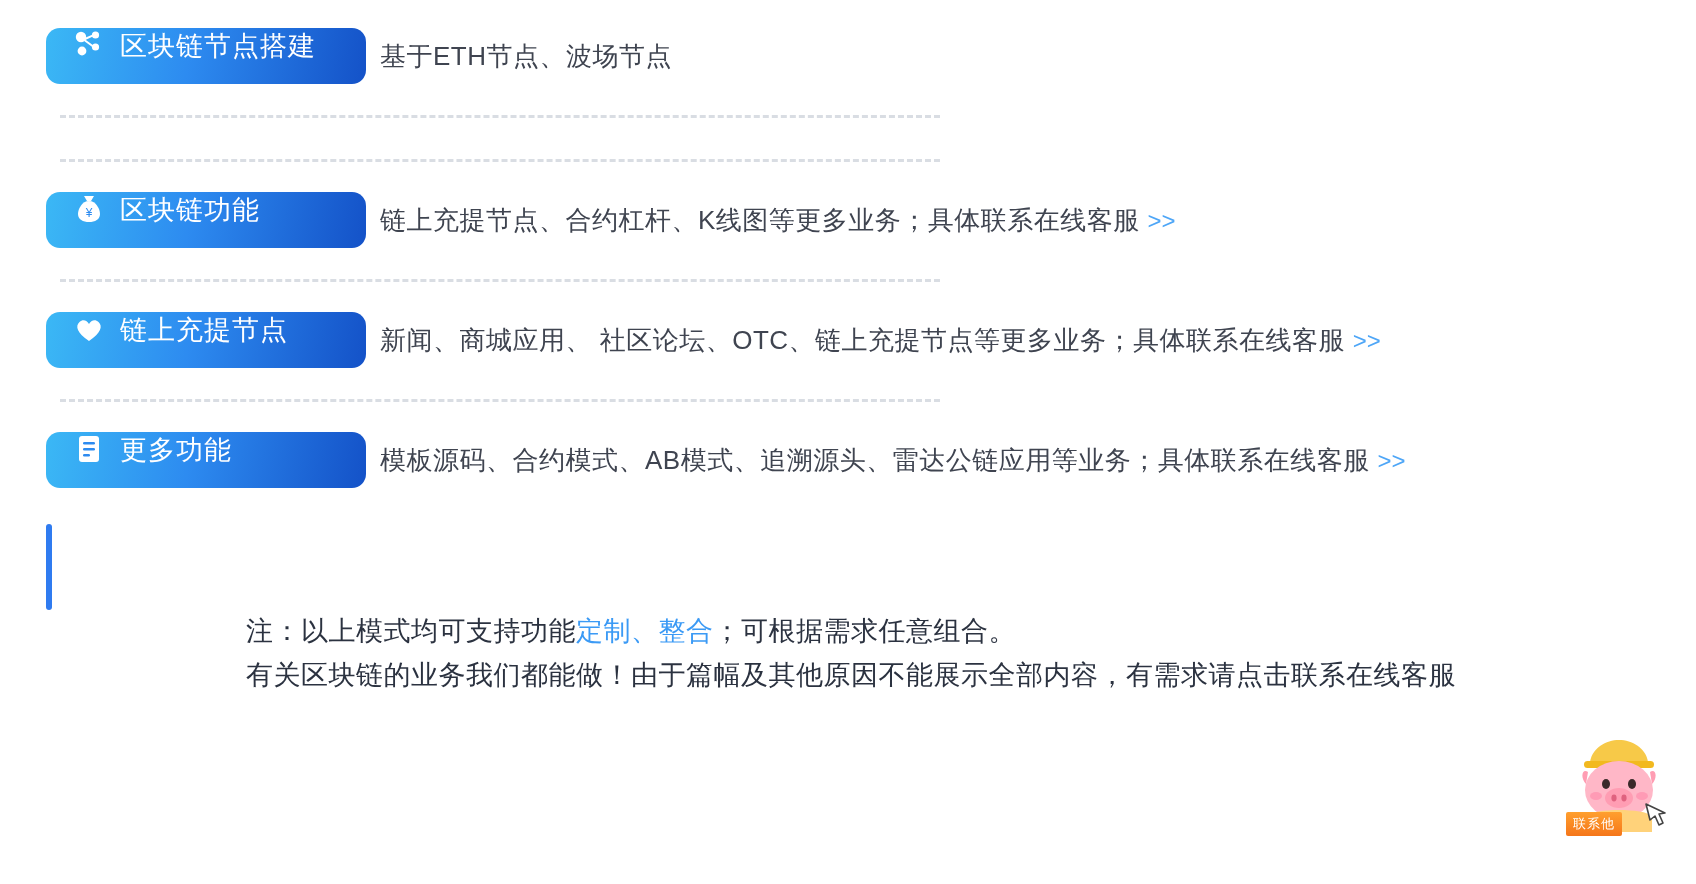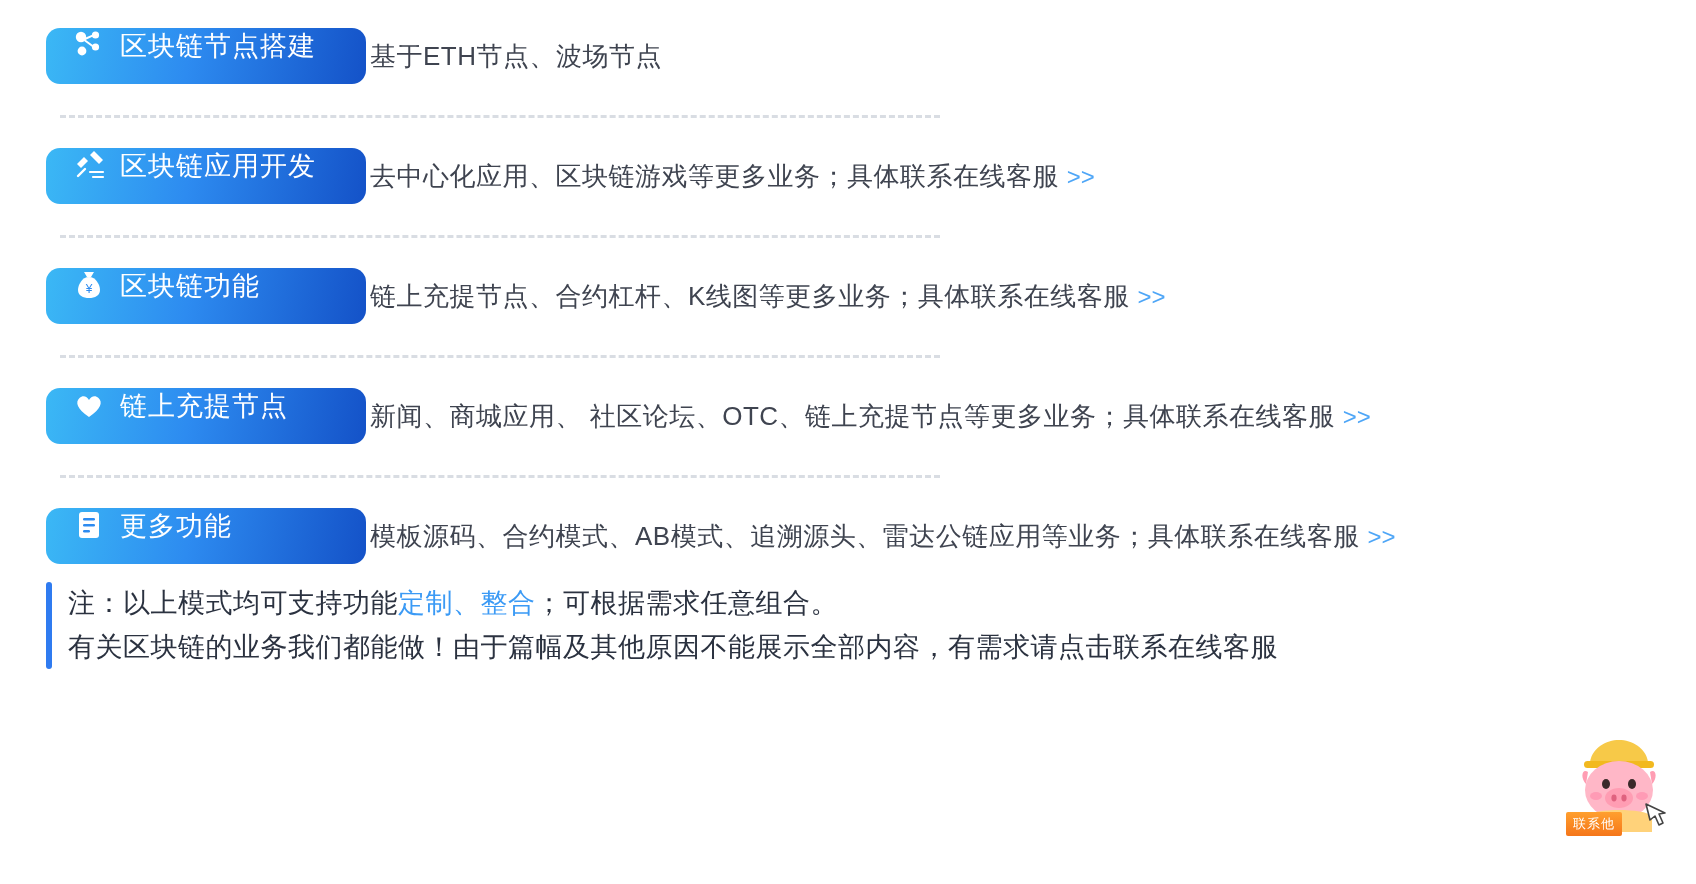--- a/index.html
+++ b/index.html
@@ -55,21 +55,21 @@
   .pill .ico svg { display: block; }
 
   .pill .label {
     font-size: 27px;
     letter-spacing: 1px;
     font-weight: 400;
     white-space: nowrap;
   }
 
   .desc {
-    margin-left: 4px;
+    margin-left: 14px;
     font-size: 26px;
     color: #3f4450;
     letter-spacing: 0.5px;
     white-space: nowrap;
   }
   .desc .more {
     color: #4ea6f7;
     font-size: 24px;
     letter-spacing: 0;
   }
@@ -82,24 +82,25 @@
     padding-left: 14px;
   }
   .sep .line {
     width: 880px;
     height: 0;
     border-top: 3px dashed #d9dde3;
   }
 
   
   .note {
-    margin-top: 8px;
+    margin-top: 26px;
     display: flex;
     align-items: center;
     position: relative;
+    flex-direction: column;
   }
   .note-bar {
     width: 6px;
     align-self: stretch;
     background: #2f7bf0;
     border-radius: 3px;
     margin-right: 16px;
     min-height: 86px;
   }
   .note-text {
@@ -151,37 +152,20 @@
     </div>
     <div class="desc">
       <span>基于ETH节点、波场节点</span><span class="more"></span>
     </div>
   </div>
 
   <div class="sep">
       <div class="line"></div>
     </div>
 
-  <div class="row">
-    <div class="pill">
-      <span class="ico">
-        <svg width="34" height="34" viewBox="0 0 34 34" fill="none">
-          <path d="M5 16 L12 9 L16 13 L9 20 Z" fill="#ffffff"></path>
-          <path d="M18 7 L22 3 L31 12 L27 16 Z" fill="#ffffff"></path>
-          <path d="M6 28 L13 21" stroke="#ffffff" stroke-width="2.4" stroke-linecap="round"></path>
-          <path d="M18 24 L31 24" stroke="#ffffff" stroke-width="2.2" stroke-linecap="round"></path>
-          <path d="M21 29 L31 29" stroke="#ffffff" stroke-width="2.2" stroke-linecap="round"></path>
-        </svg>
-      </span>
-      <span class="label">区块链应用开发</span>
-    </div>
-    <div class="desc">
-      <span>去中心化应用、区块链游戏等更多业务；具体联系在线客服</span> <span class="more">&gt;&gt;</span>
-    </div>
-  </div>
 
   <div class="sep">
       <div class="line"></div>
     </div>
 
   <div class="row">
     <div class="pill">
       <span class="ico">
         <svg width="34" height="34" viewBox="0 0 34 34" fill="none">
           <path d="M12 4 h10 l-3 5 h-4 z" fill="#ffffff"></path>

